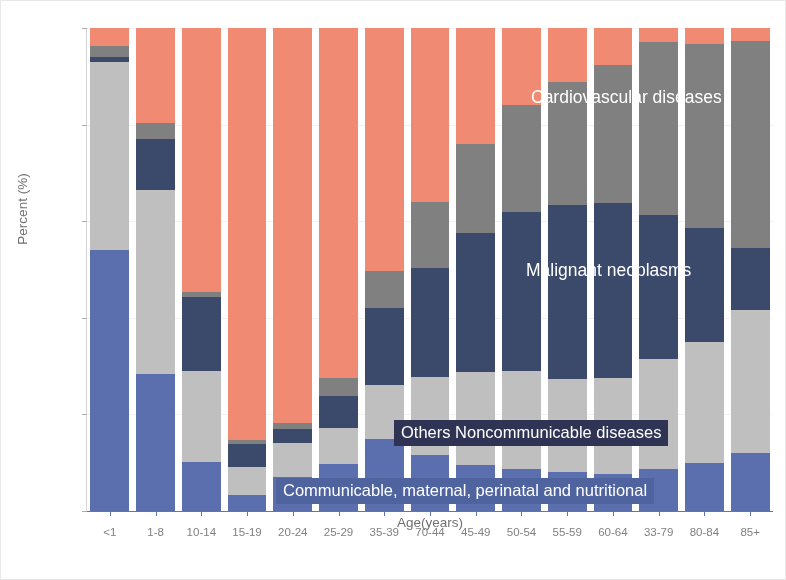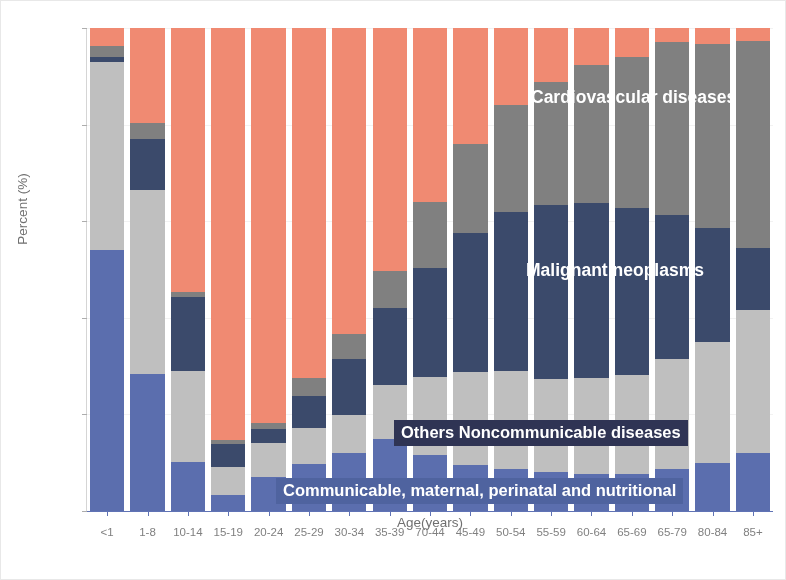--- a/index.html
+++ b/index.html
@@ -105,21 +105,21 @@
     bottom: -27px;
     transform: translateX(-50%);
     font-size: 11.5px;
     color: #808080;
     white-space: nowrap;
   }
 
   
   .cat-label {
     position: absolute;
-    font-weight: bold;
+    font-weight: normal;
     color: #ffffff;
     white-space: nowrap;
     padding: 3px 7px 4px 7px;
     line-height: 1.15;
   }
   #label-injuries {
     left: 241px; top: 243px;
     background: #9e9e9e;
     font-size: 17px;
   }
@@ -232,31 +232,20 @@
             <div class="seg" title="Others Noncommunicable diseases — 25-29: 7.3%" style="height: 7.3%; background: rgb(191, 191, 191);"></div>
             <div class="seg" title="Malignant neoplasms — 25-29: 6.7%" style="height: 6.7%; background: rgb(59, 74, 107);"></div>
             <div class="seg" title="Cardiovascular diseases — 25-29: 3.7%" style="height: 3.7%; background: rgb(128, 128, 128);"></div>
             <div class="seg" title="Injuries — 25-29: 72.5%" style="height: 72.5%; background: rgb(240, 138, 114);"></div>
           </div>
           <div class="x-tick-mark"></div>
           <div class="x-tick-label">25-29</div>
         </div>
         <div class="bar-col">
           <div class="bar-stack">
-            <div class="seg" title="Communicable, maternal, perinatal and nutritional — 30-34: 12.1%" style="height: 12.1%; background: rgb(91, 110, 174);"></div>
-            <div class="seg" title="Others Noncommunicable diseases — 30-34: 7.8%" style="height: 7.8%; background: rgb(191, 191, 191);"></div>
-            <div class="seg" title="Malignant neoplasms — 30-34: 11.5%" style="height: 11.5%; background: rgb(59, 74, 107);"></div>
-            <div class="seg" title="Cardiovascular diseases — 30-34: 5.3%" style="height: 5.3%; background: rgb(128, 128, 128);"></div>
-            <div class="seg" title="Injuries — 30-34: 63.3%" style="height: 63.3%; background: rgb(240, 138, 114);"></div>
-          </div>
-          <div class="x-tick-mark"></div>
-          <div class="x-tick-label">30-34</div>
-        </div>
-        <div class="bar-col">
-          <div class="bar-stack">
             <div class="seg" title="Communicable, maternal, perinatal and nutritional — 35-39: 14.9%" style="height: 14.9%; background: rgb(91, 110, 174);"></div>
             <div class="seg" title="Others Noncommunicable diseases — 35-39: 11.1%" style="height: 11.1%; background: rgb(191, 191, 191);"></div>
             <div class="seg" title="Malignant neoplasms — 35-39: 16.1%" style="height: 16.1%; background: rgb(59, 74, 107);"></div>
             <div class="seg" title="Cardiovascular diseases — 35-39: 7.7%" style="height: 7.7%; background: rgb(128, 128, 128);"></div>
             <div class="seg" title="Injuries — 35-39: 50.2%" style="height: 50.2%; background: rgb(240, 138, 114);"></div>
           </div>
           <div class="x-tick-mark"></div>
           <div class="x-tick-label">35-39</div>
         </div>
         <div class="bar-col">
@@ -309,39 +298,28 @@
             <div class="seg" title="Others Noncommunicable diseases — 60-64: 20%" style="height: 20%; background: rgb(191, 191, 191);"></div>
             <div class="seg" title="Malignant neoplasms — 60-64: 36.1%" style="height: 36.1%; background: rgb(59, 74, 107);"></div>
             <div class="seg" title="Cardiovascular diseases — 60-64: 28.6%" style="height: 28.6%; background: rgb(128, 128, 128);"></div>
             <div class="seg" title="Injuries — 60-64: 7.7%" style="height: 7.7%; background: rgb(240, 138, 114);"></div>
           </div>
           <div class="x-tick-mark"></div>
           <div class="x-tick-label">60-64</div>
         </div>
         <div class="bar-col">
           <div class="bar-stack">
-            <div class="seg" title="Communicable, maternal, perinatal and nutritional — 65-69: 7.6%" style="height: 7.6%; background: rgb(91, 110, 174);"></div>
-            <div class="seg" title="Others Noncommunicable diseases — 65-69: 20.5%" style="height: 20.5%; background: rgb(191, 191, 191);"></div>
-            <div class="seg" title="Malignant neoplasms — 65-69: 34.7%" style="height: 34.7%; background: rgb(59, 74, 107);"></div>
-            <div class="seg" title="Cardiovascular diseases — 65-69: 31.2%" style="height: 31.2%; background: rgb(128, 128, 128);"></div>
-            <div class="seg" title="Injuries — 65-69: 6%" style="height: 6%; background: rgb(240, 138, 114);"></div>
-          </div>
-          <div class="x-tick-mark"></div>
-          <div class="x-tick-label">65-69</div>
-        </div>
-        <div class="bar-col">
-          <div class="bar-stack">
             <div class="seg" title="Communicable, maternal, perinatal and nutritional — 75-79: 8.8%" style="height: 8.8%; background: rgb(91, 110, 174);"></div>
             <div class="seg" title="Others Noncommunicable diseases — 75-79: 22.7%" style="height: 22.7%; background: rgb(191, 191, 191);"></div>
             <div class="seg" title="Malignant neoplasms — 75-79: 29.8%" style="height: 29.8%; background: rgb(59, 74, 107);"></div>
             <div class="seg" title="Cardiovascular diseases — 75-79: 35.9%" style="height: 35.9%; background: rgb(128, 128, 128);"></div>
             <div class="seg" title="Injuries — 75-79: 2.8%" style="height: 2.8%; background: rgb(240, 138, 114);"></div>
           </div>
           <div class="x-tick-mark"></div>
-          <div class="x-tick-label">65-79</div>
+          <div class="x-tick-label">33-79</div>
         </div>
         <div class="bar-col">
           <div class="bar-stack">
             <div class="seg" title="Communicable, maternal, perinatal and nutritional — 80-84: 10%" style="height: 10%; background: rgb(91, 110, 174);"></div>
             <div class="seg" title="Others Noncommunicable diseases — 80-84: 25%" style="height: 25%; background: rgb(191, 191, 191);"></div>
             <div class="seg" title="Malignant neoplasms — 80-84: 23.5%" style="height: 23.5%; background: rgb(59, 74, 107);"></div>
             <div class="seg" title="Cardiovascular diseases — 80-84: 38.2%" style="height: 38.2%; background: rgb(128, 128, 128);"></div>
             <div class="seg" title="Injuries — 80-84: 3.3%" style="height: 3.3%; background: rgb(240, 138, 114);"></div>
           </div>
           <div class="x-tick-mark"></div>

